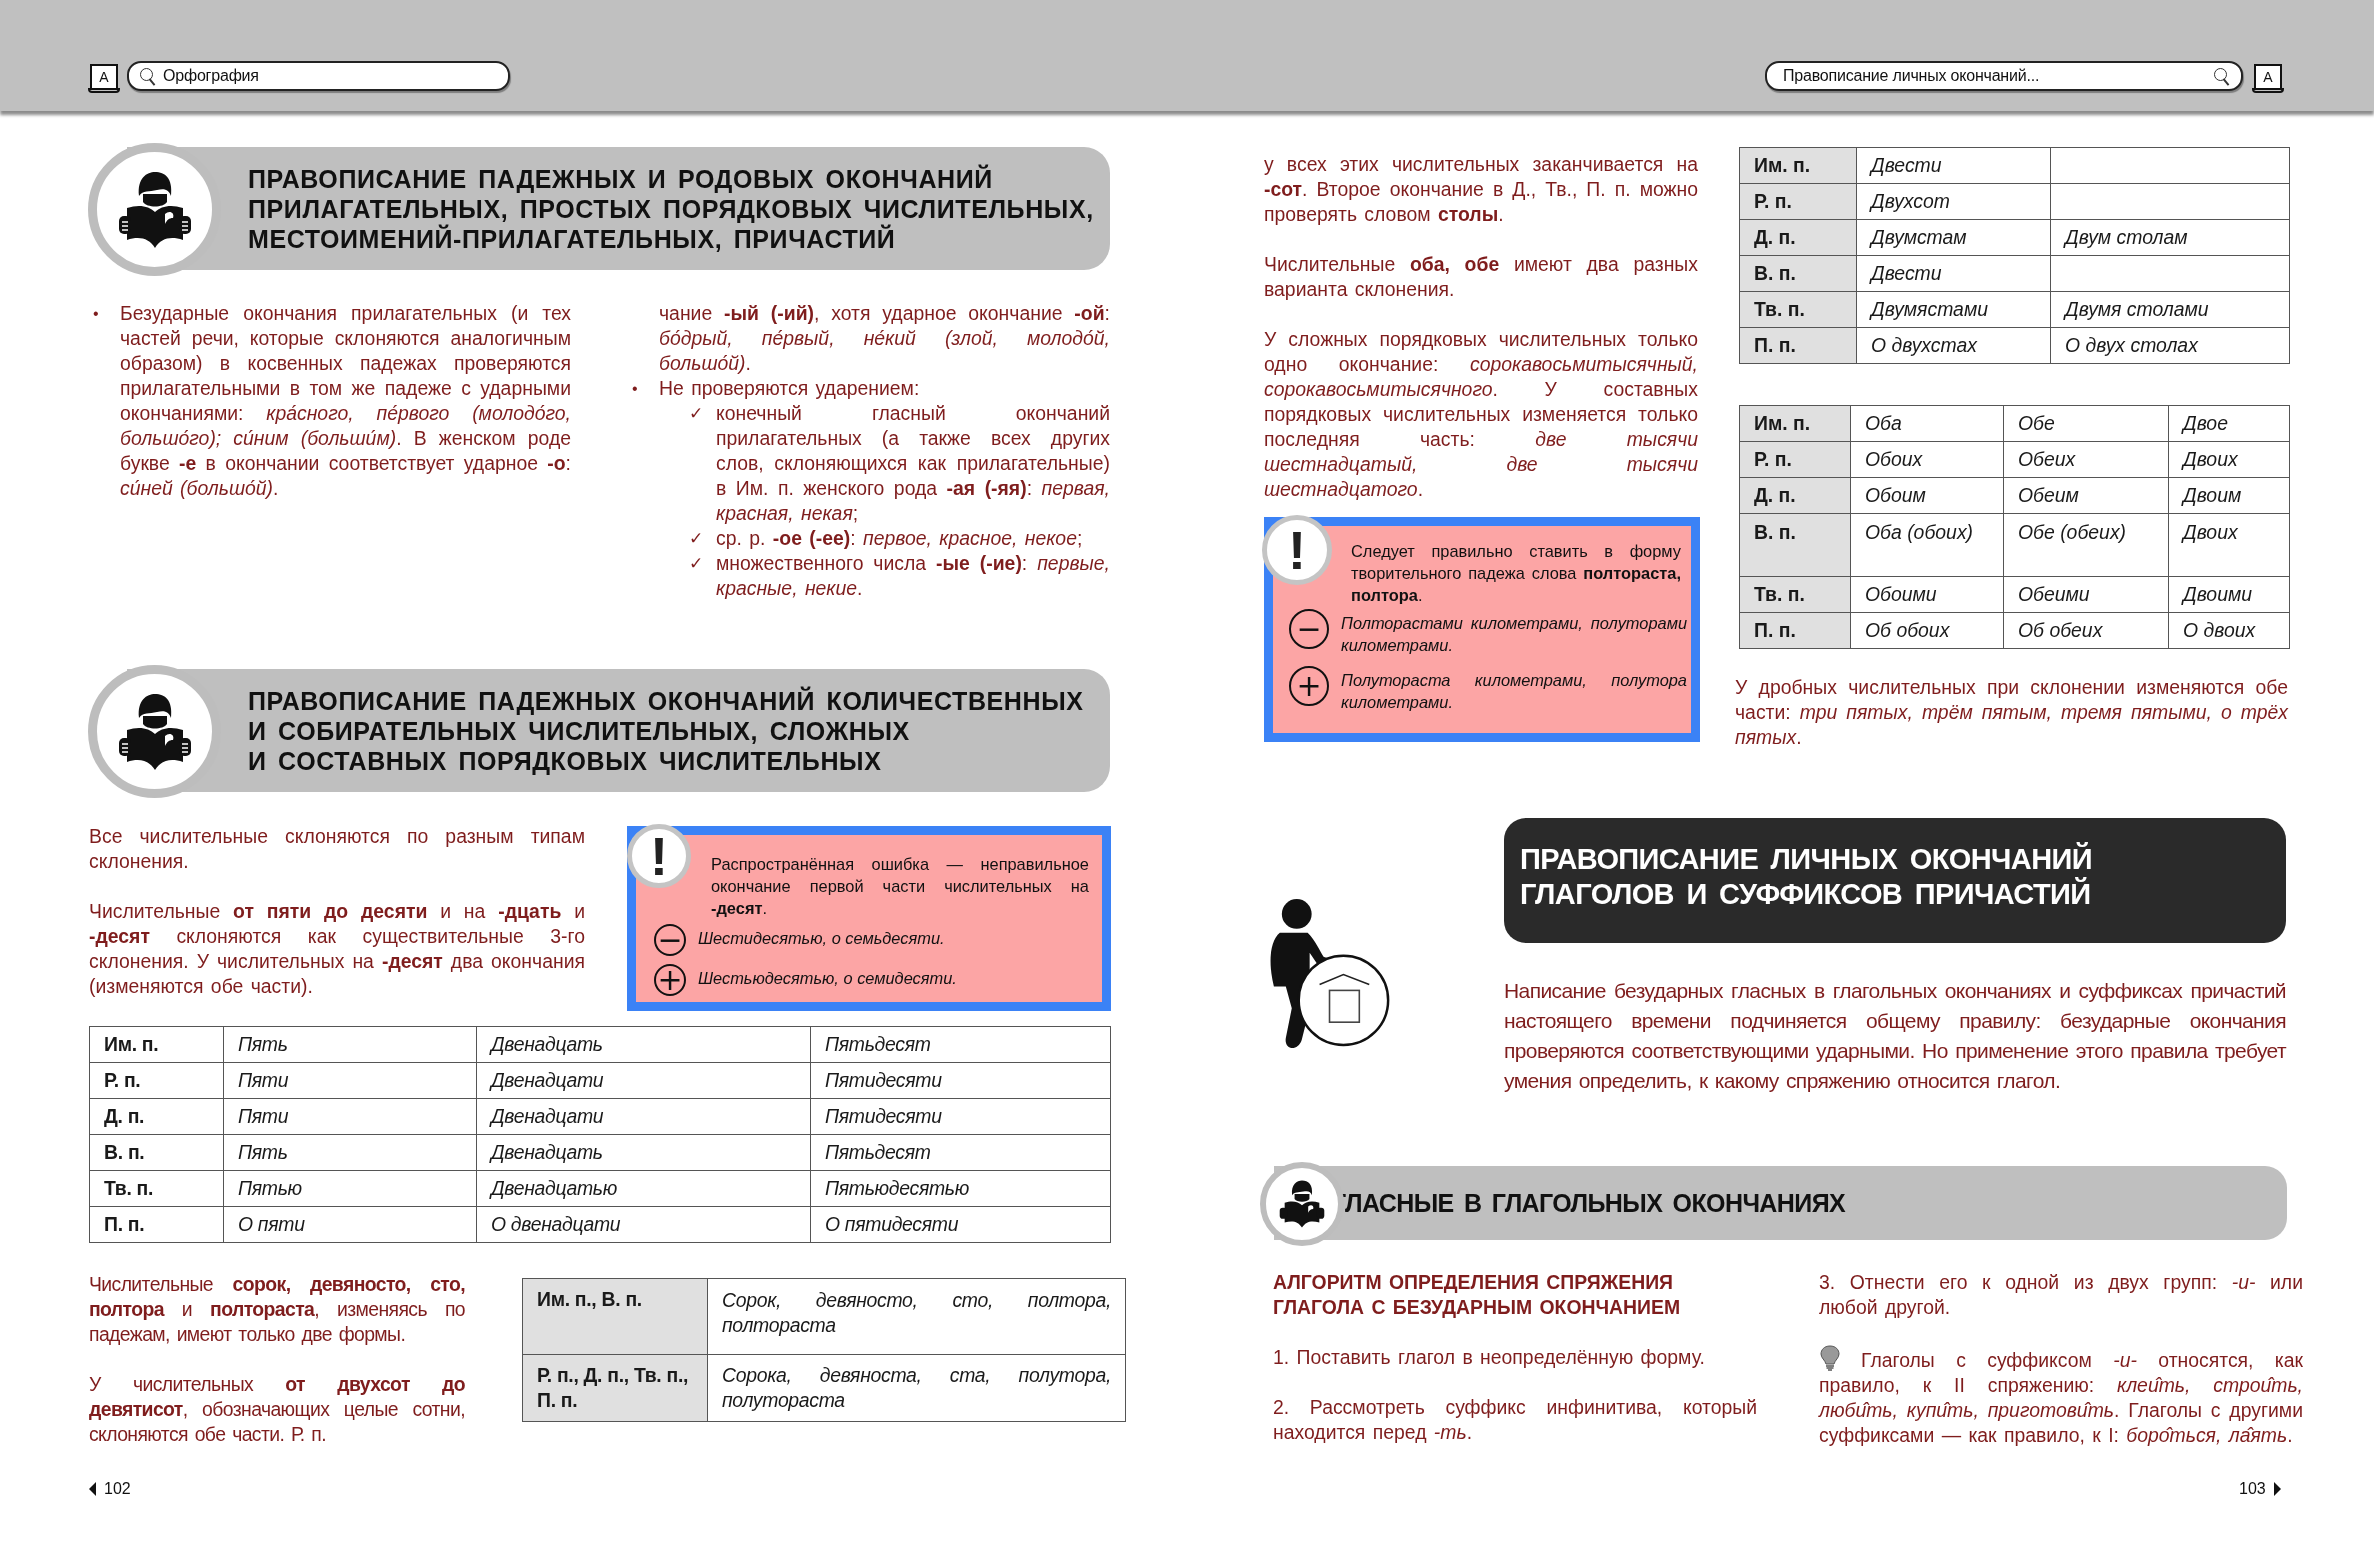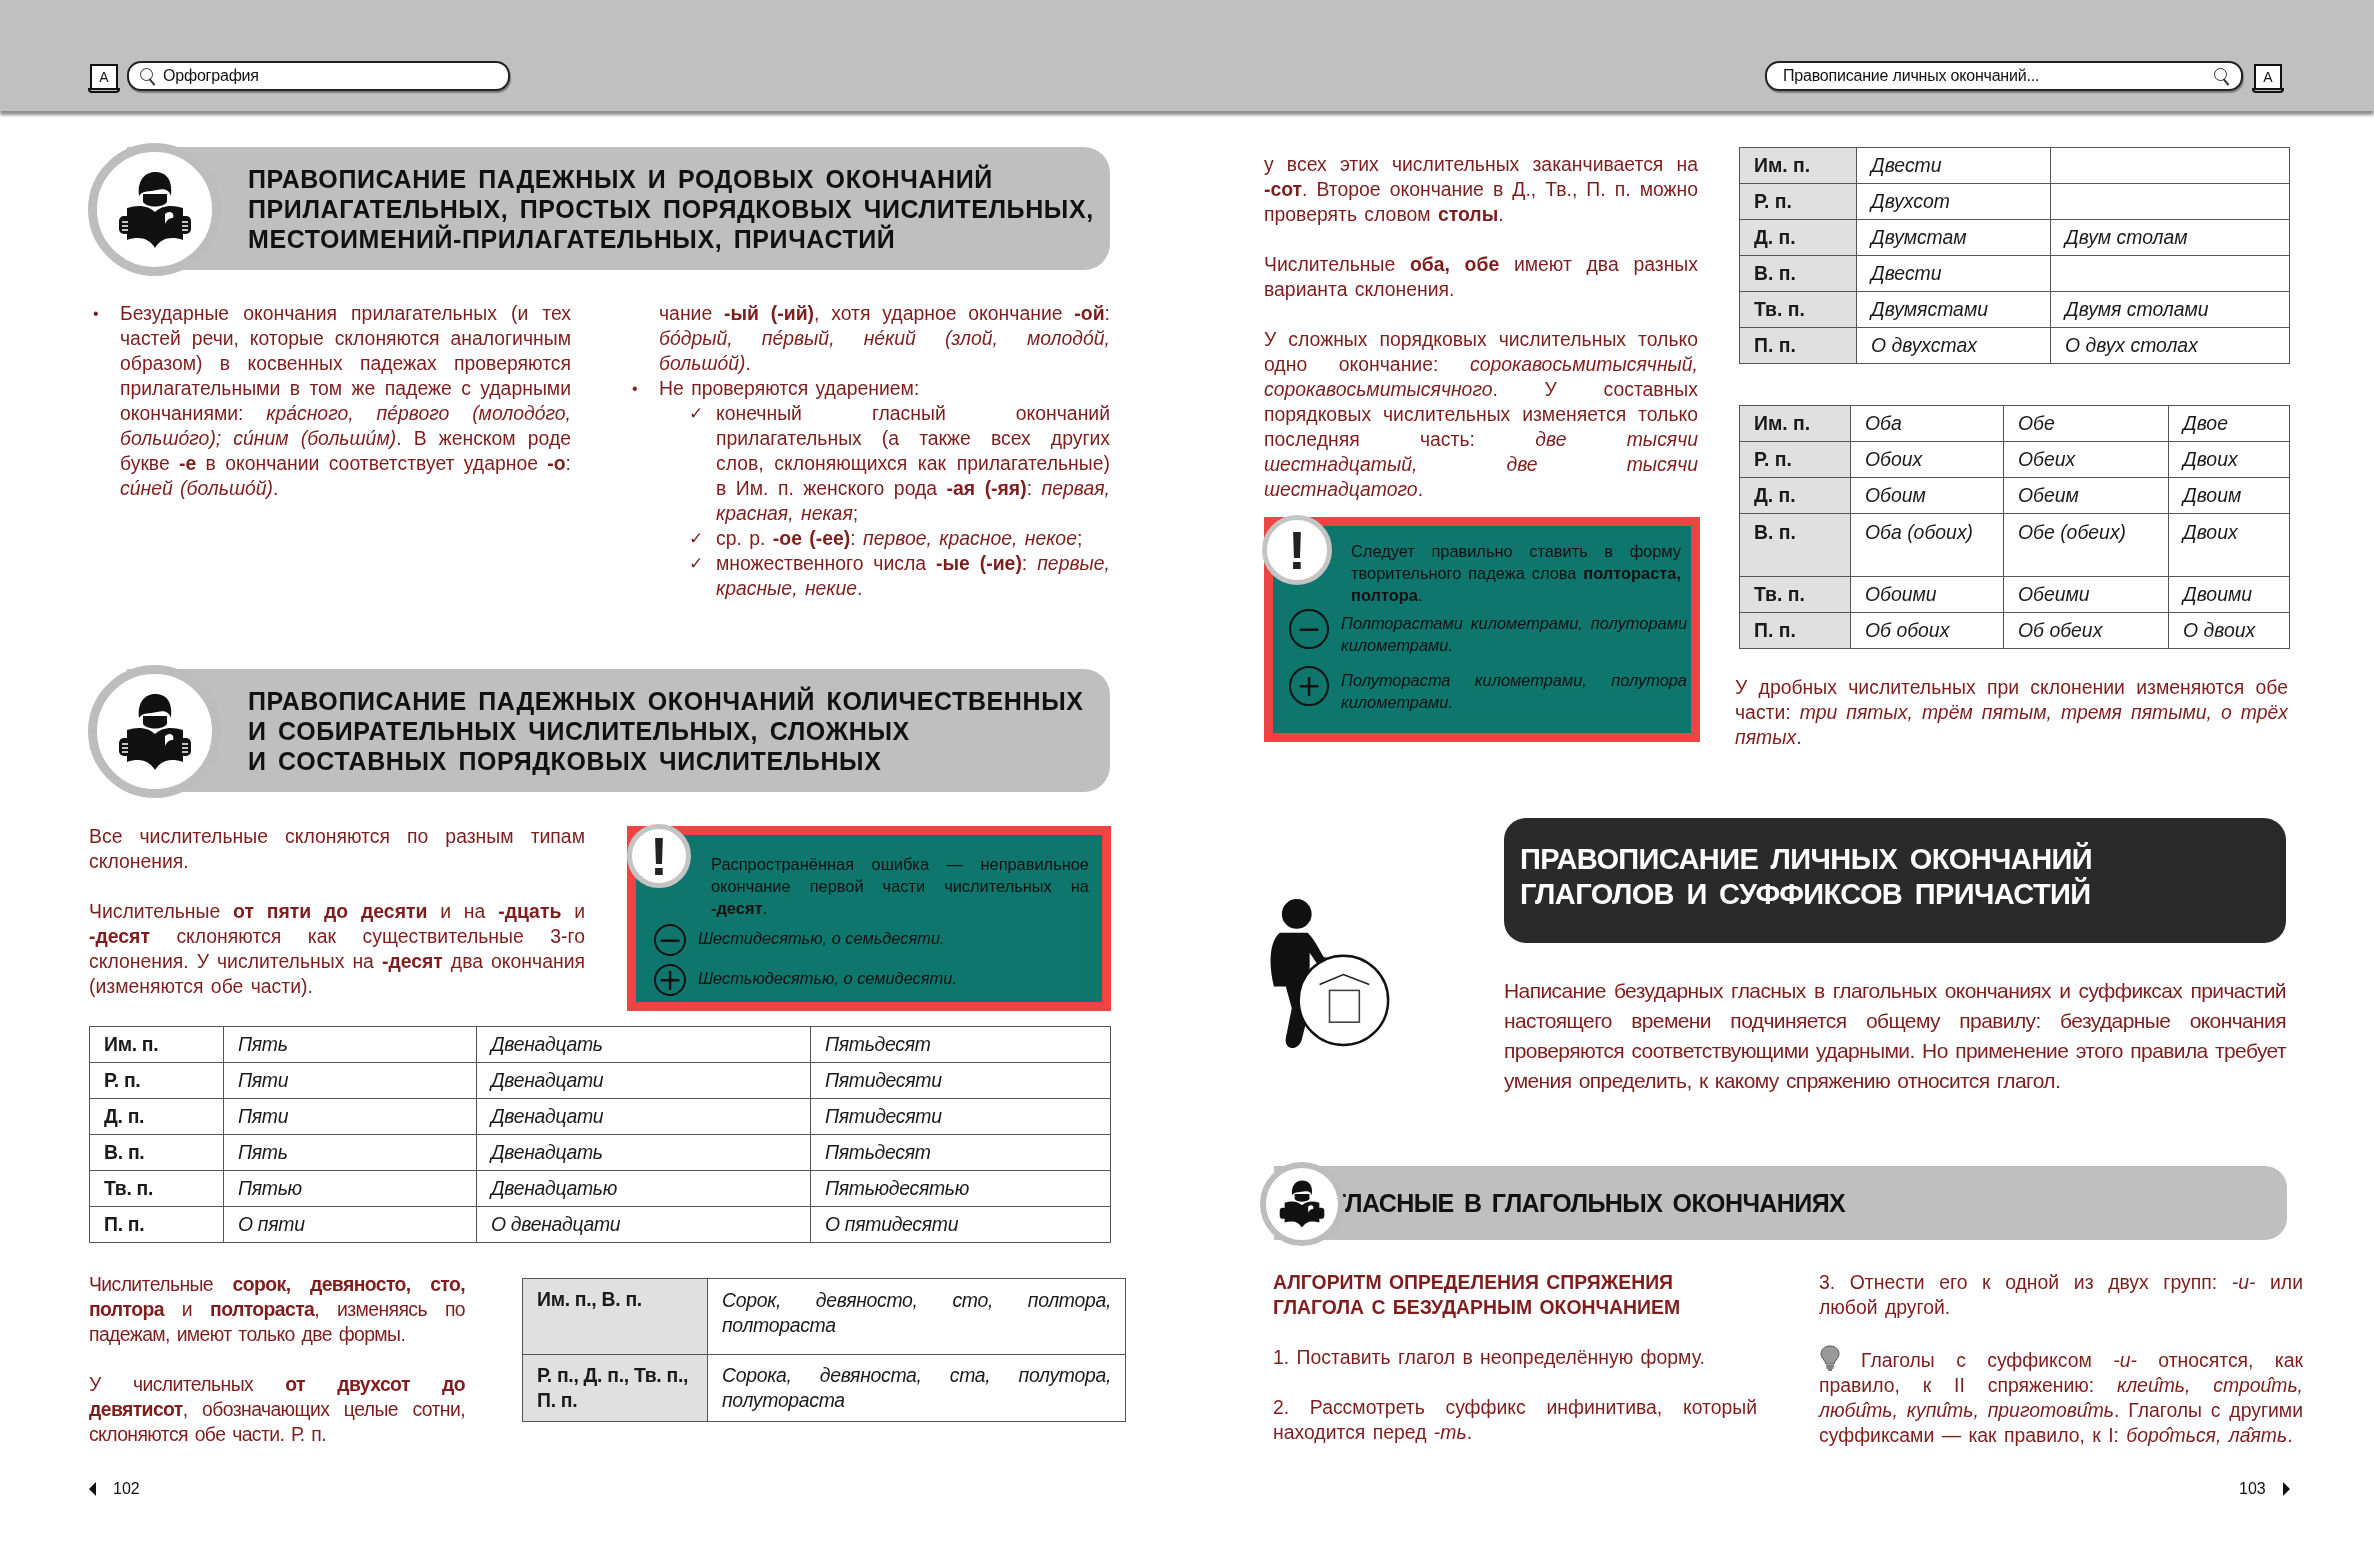--- a/index.html
+++ b/index.html
@@ -73,21 +73,21 @@
   b { font-weight: bold; }
   i { font-style: italic; }
   ul.bullets { list-style: none; margin: 0; padding: 0; }
   ul.bullets > li { position: relative; padding-left: 27px; }
   ul.bullets > li::before { content: "•"; position: absolute; left: 0; top: 0; font-size: 16px; }
   ul.checks { list-style: none; margin: 0; padding: 0 0 0 30px; }
   ul.checks > li { position: relative; padding-left: 27px; }
   ul.checks > li::before { content: "✓"; position: absolute; left: 0; top: 0; font-size: 17px; }
 
   .note-box {
-    position: absolute; border: 9px solid #ef4444; background: #0f766e; box-sizing: border-box;
+    position: absolute; border: 9px solid #3b82f6; background: #fca5a5; box-sizing: border-box;
     font-size: 16.4px; line-height: 22px; text-align: justify;
   }
   .note-exclaim {
     position: absolute; width: 64px; height: 64px; border-radius: 50%;
     background: #fff; border: 5px solid #c4c4c4; box-sizing: border-box;
     display: flex; align-items: center; justify-content: center;
     font-size: 54px; font-weight: bold; color: #222; line-height: 1;
   }
   .note-row { position: absolute; display: flex; align-items: flex-start; }
   .note-sign {
@@ -99,21 +99,21 @@
 
   table.decl { position: absolute; border-collapse: collapse; font-size: 19.4px; }
   table.decl td {
     border: 1.6px solid #555; padding: 0 14px; height: 35px; vertical-align: middle;
     font-style: italic; color: #1a1a1a;
   }
   table.decl td.case { font-style: normal; font-weight: bold; }
   table.narrow td { font-family: "Liberation Sans", sans-serif; letter-spacing: -0.3px; }
   table.shade td.case { background: #e0e0e0; }
 
-  .pagenum { position: absolute; font-size: 16px; display: flex; align-items: center; gap: 17px; }
+  .pagenum { position: absolute; font-size: 16px; display: flex; align-items: center; gap: 8px; }
   .tri-left { width: 0; height: 0; border-top: 7px solid transparent; border-bottom: 7px solid transparent; border-right: 7px solid #111; }
   .tri-right { width: 0; height: 0; border-top: 7px solid transparent; border-bottom: 7px solid transparent; border-left: 7px solid #111; }
 
   .cond { font-family: "Liberation Sans", sans-serif; letter-spacing: -0.6px; transform-origin: left top; }
 </style>
 </head>
 <body>
 
 <div class="topbar">
   <div class="book-btn" style="left:90px;">A</div>

